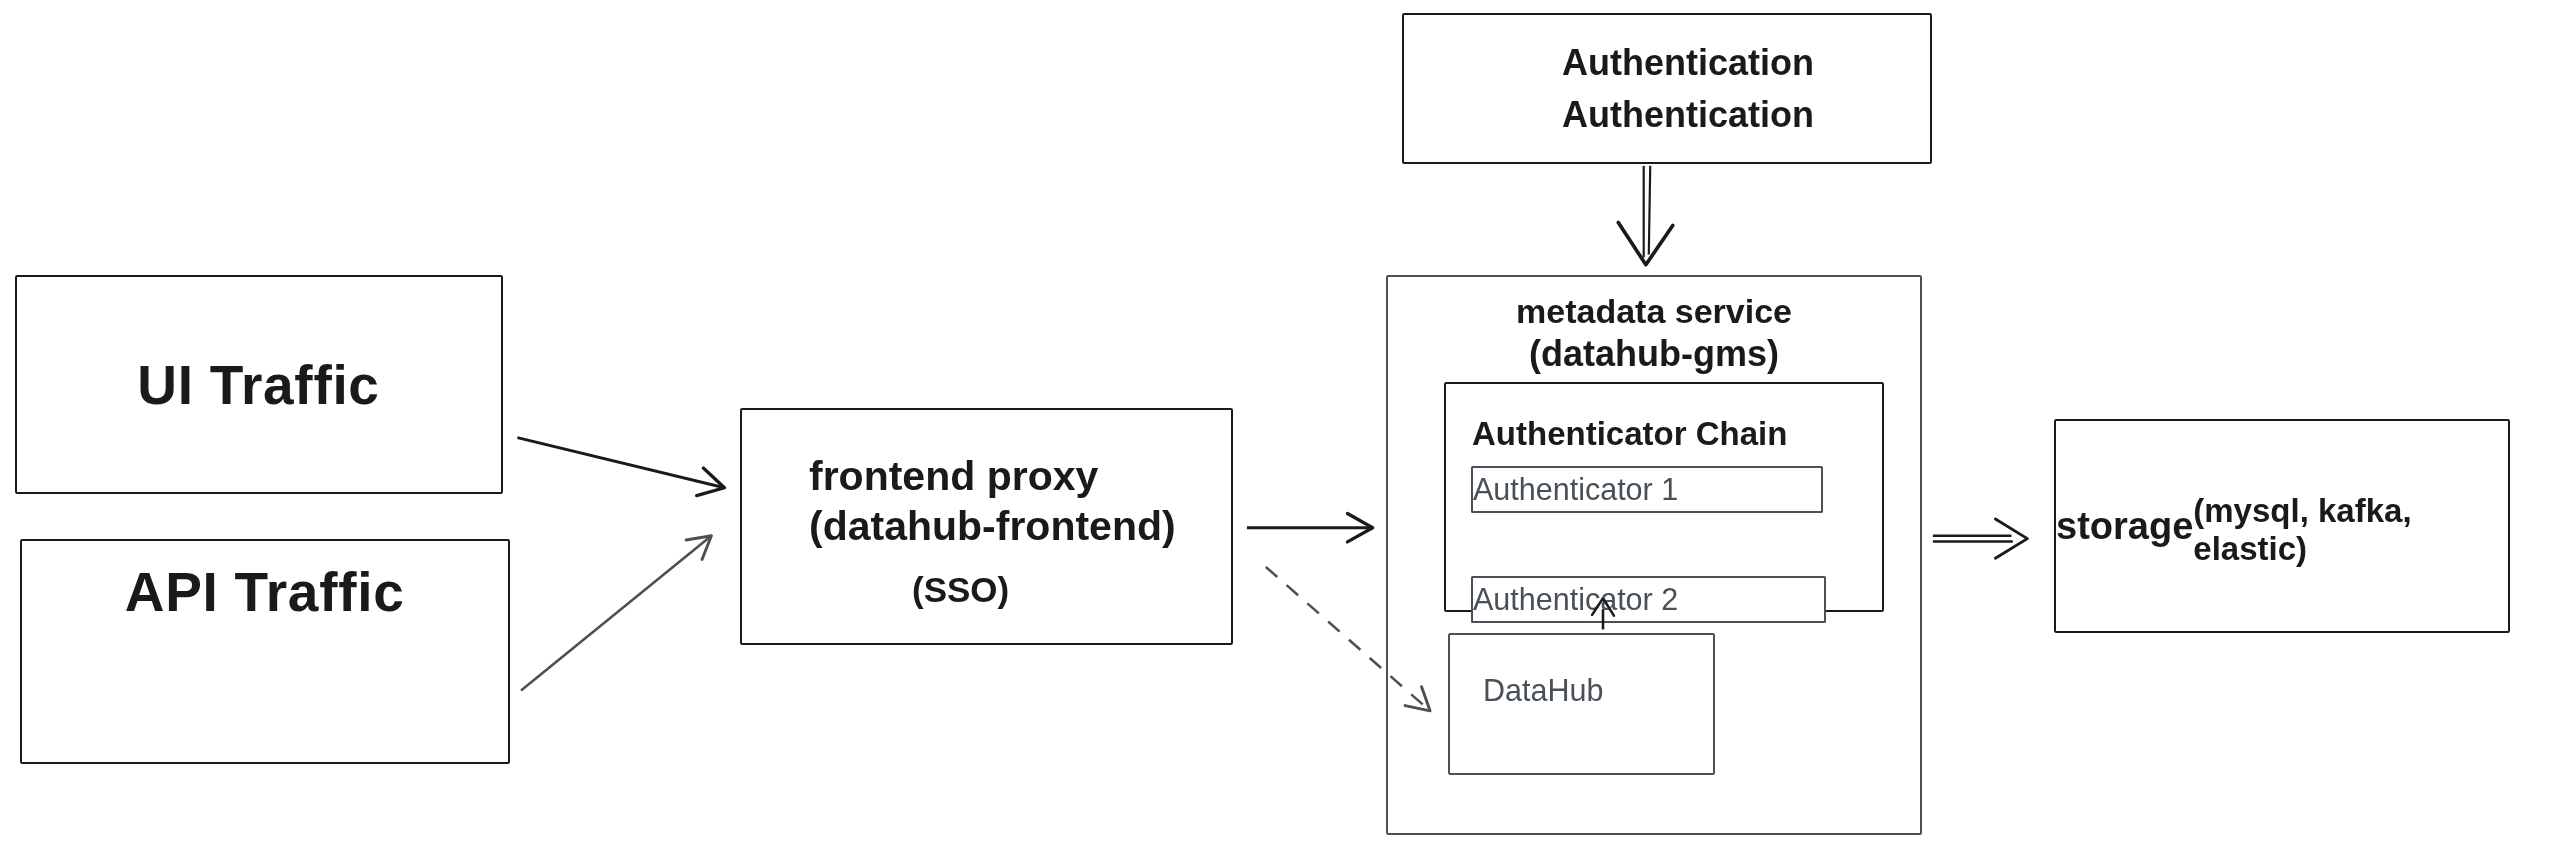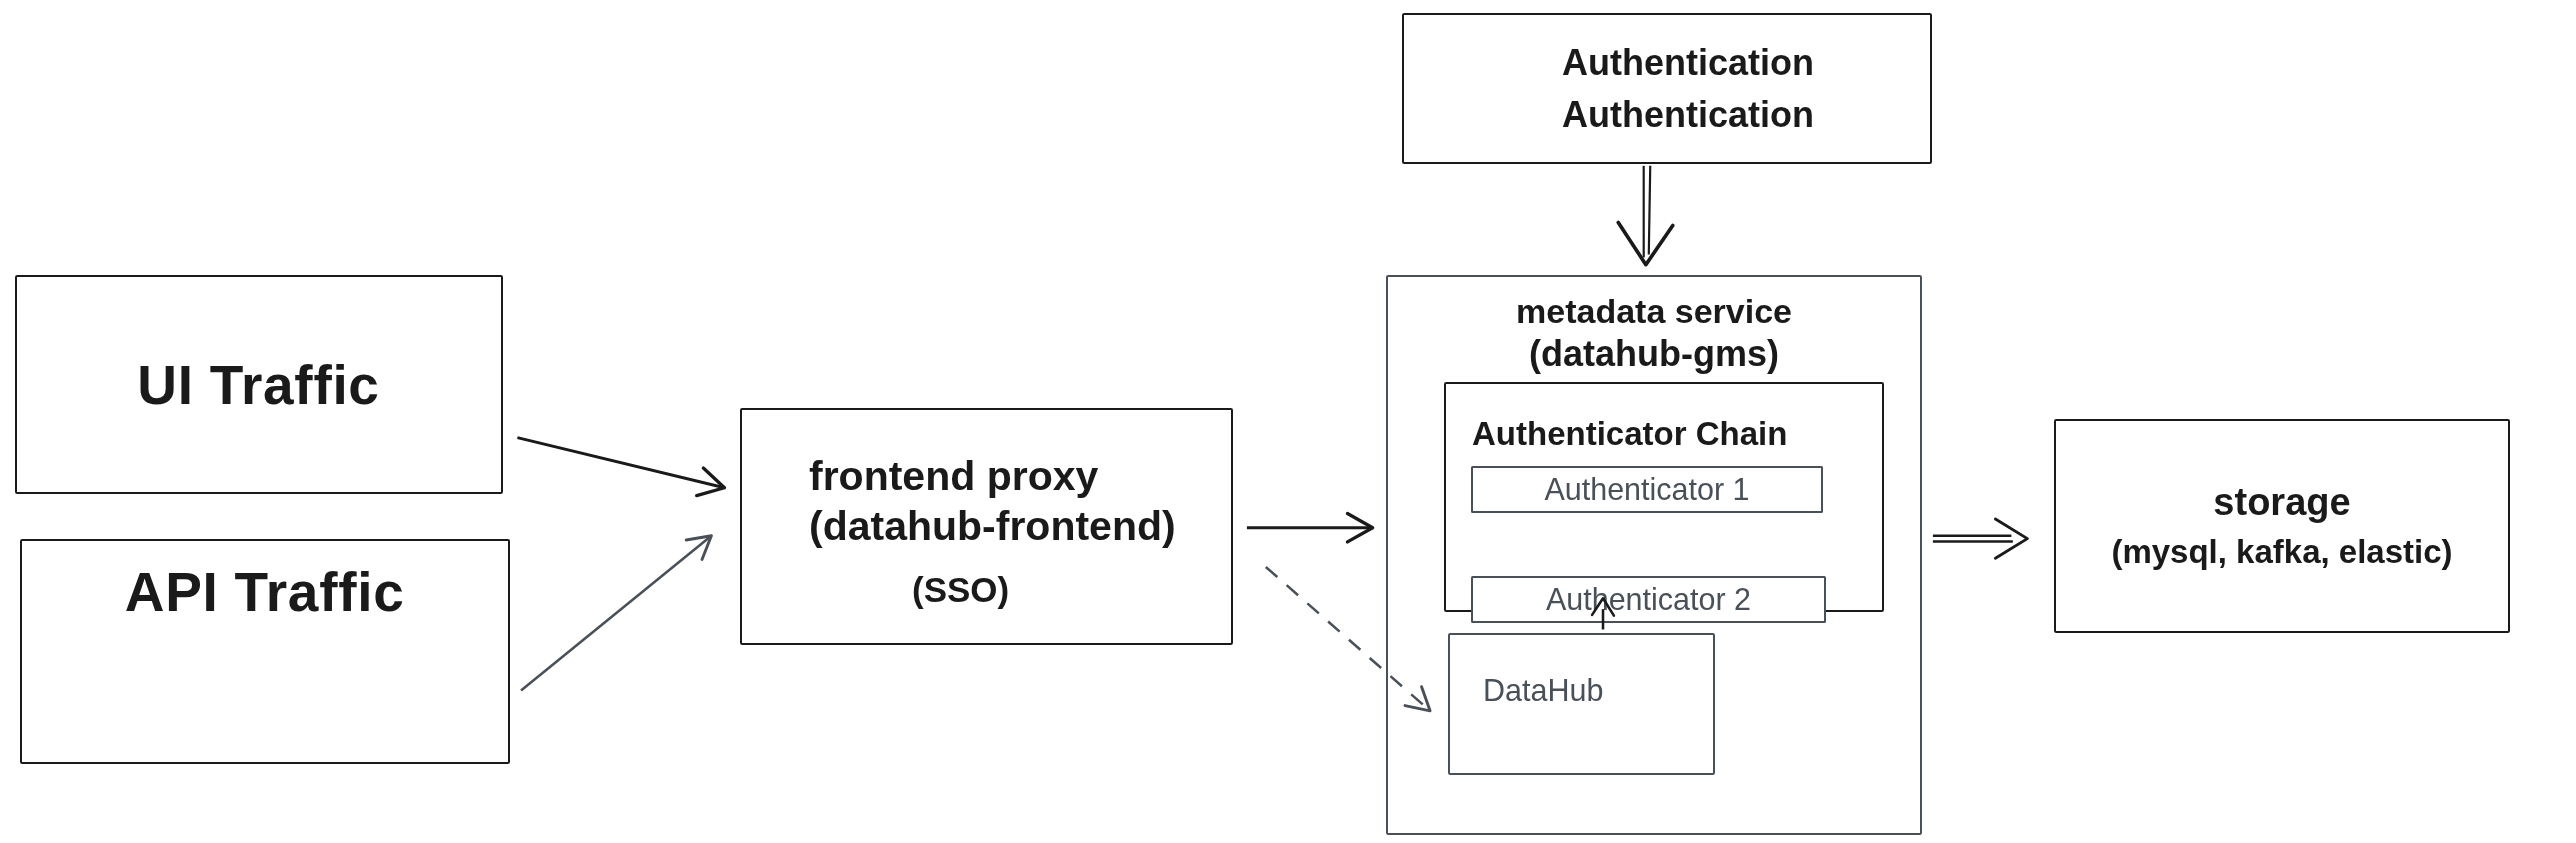--- a/index.html
+++ b/index.html
@@ -74,36 +74,36 @@
     left: 1444px; top: 382px; width: 440px; height: 230px;
     border-width: 2.9px;
   }
   .chain-title {
     position: absolute; left: 26px; top: 30.5px;
     font-size: 33px; font-weight: 600;
   }
   .auth-item {
     position: absolute; left: 25px; width: 352px; height: 47px;
     border: 2.2px solid #495057; border-radius: 1.5px;
-    display: flex; align-items: center; justify-content: center;
+    display: flex; align-items: center; 
     font-size: 30.5px; background: #ffffff; box-sizing: border-box;
   }
   .auth-item-1 { top: 82px; }
   .auth-item-2 { top: 148px; width: 355px; margin-top: 44px; }
 
   .token-box {
     left: 1448px; top: 633px; width: 267px; height: 142px;
     padding: 32px 0 0 33px;
   }
   .token-line { font-size: 30.5px; line-height: 1.55; }
 
   
   .storage-box {
     left: 2054px; top: 419px; width: 456px; height: 214px;
-    display: flex; flex-direction: column; align-items: center; justify-content: center;
+    display: flex; flex-direction: row; align-items: center; justify-content: flex-end;
   }
   .storage-line1 { font-size: 38px; font-weight: 600; }
   .storage-line2 { font-size: 33px; font-weight: 600; margin-top: 8.7px; }
 
   .arrow-layer {
     position: absolute; left: 0; top: 0;
     width: 2576px; height: 844px;
     pointer-events: none;
   }
 </style>

